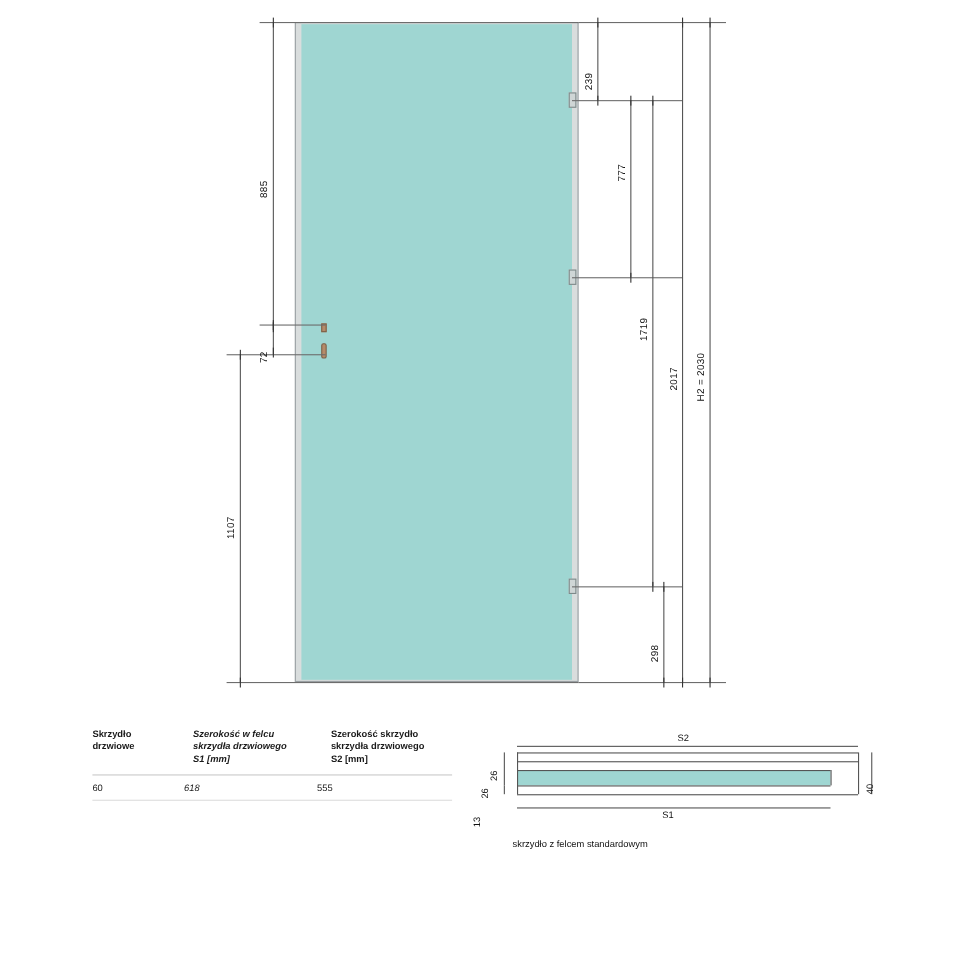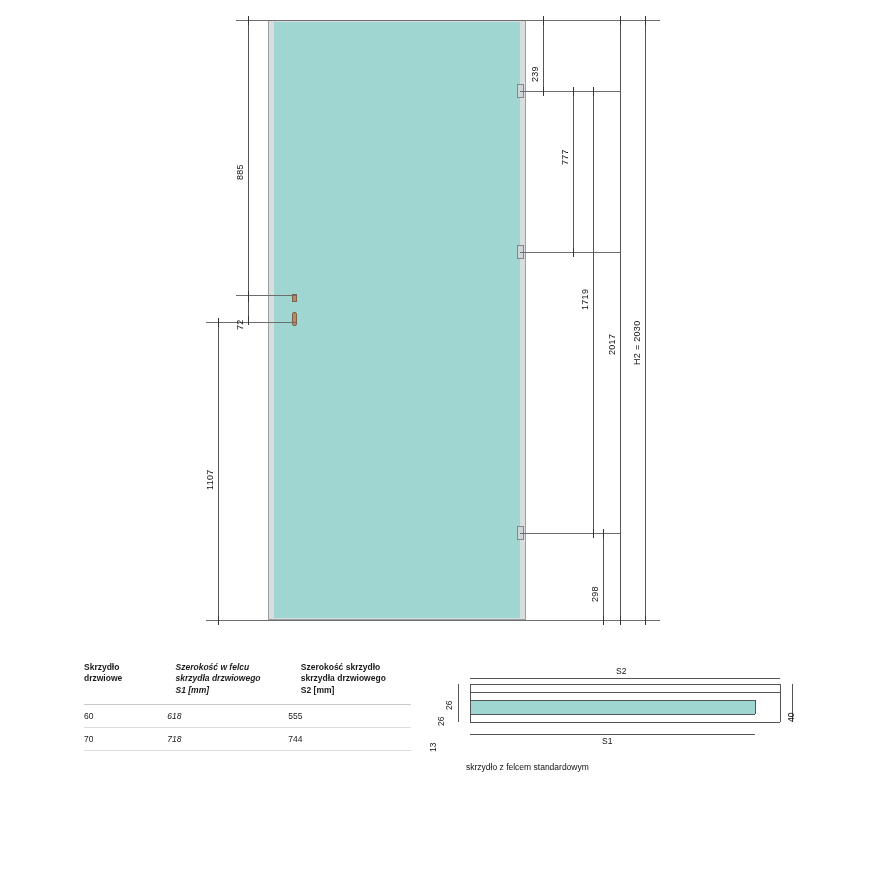--- a/index.html
+++ b/index.html
@@ -136,25 +136,20 @@
         <div>skrzydła drzwiowego</div>
         <div>S2 [mm]</div>
       </div>
     </div>
 
     <div class="row">
       <div class="c1">60</div>
       <div class="c2">618</div>
       <div class="c3">555</div>
     </div>
-    <div class="row">
-      <div class="c1">70</div>
-      <div class="c2">718</div>
-      <div class="c3">744</div>
-    </div>
   </div>
 
   <div class="section">
 
     <div class="sec-line" style="left:30px;top:14px;width:310px;"></div>
     <div class="sec-line" style="left:30px;top:22px;width:310px;"></div>
 
     <div class="sec-core" style="left:30px;top:30px;width:285px;height:14px;"></div>
     <div class="sec-line" style="left:30px;top:30px;width:285px;"></div>
     <div class="sec-line" style="left:30px;top:44px;width:285px;"></div>

